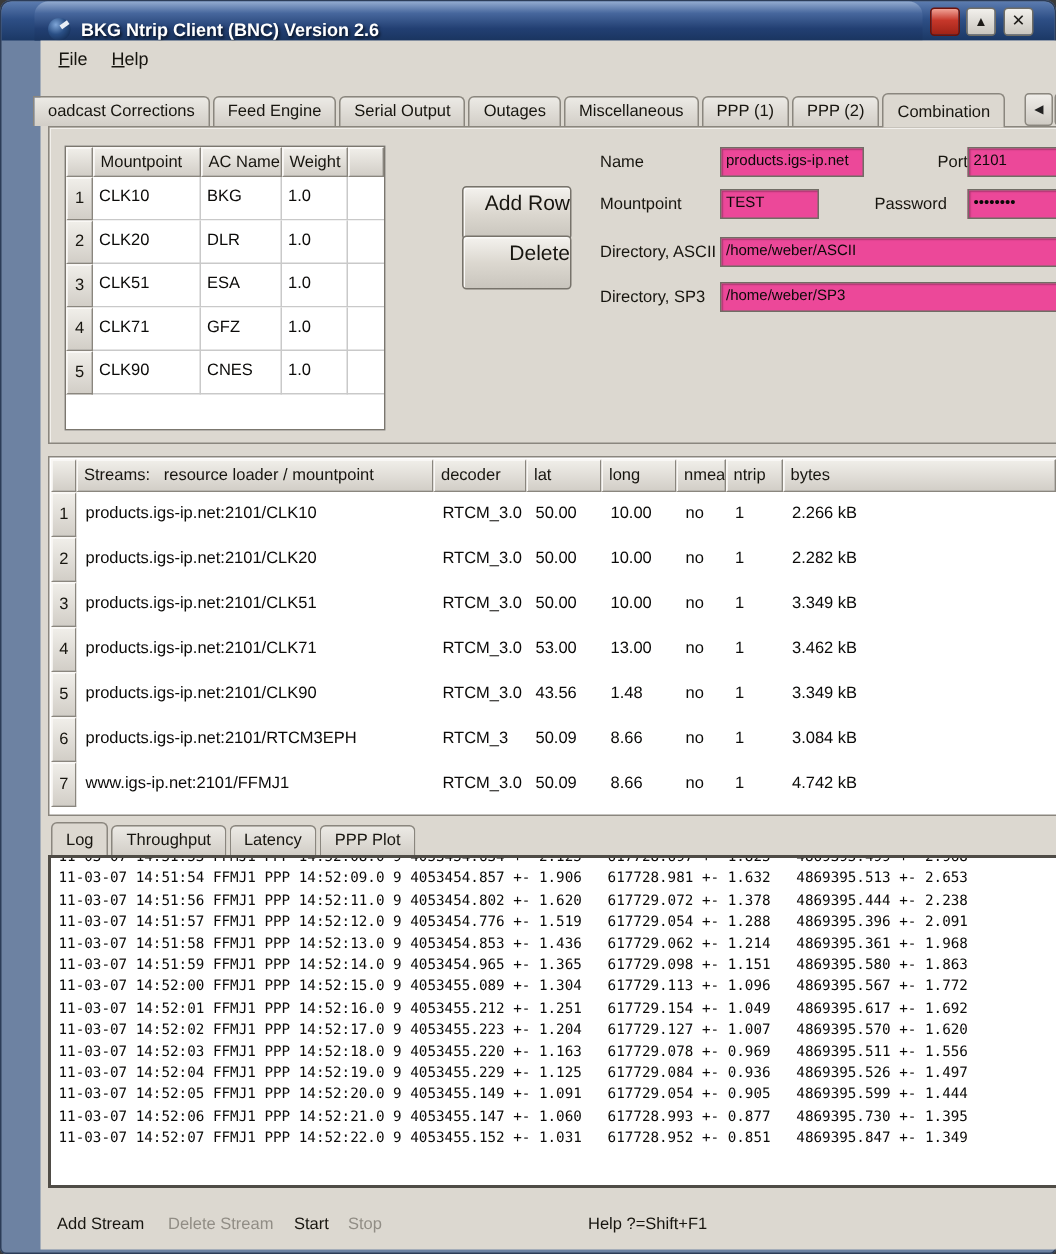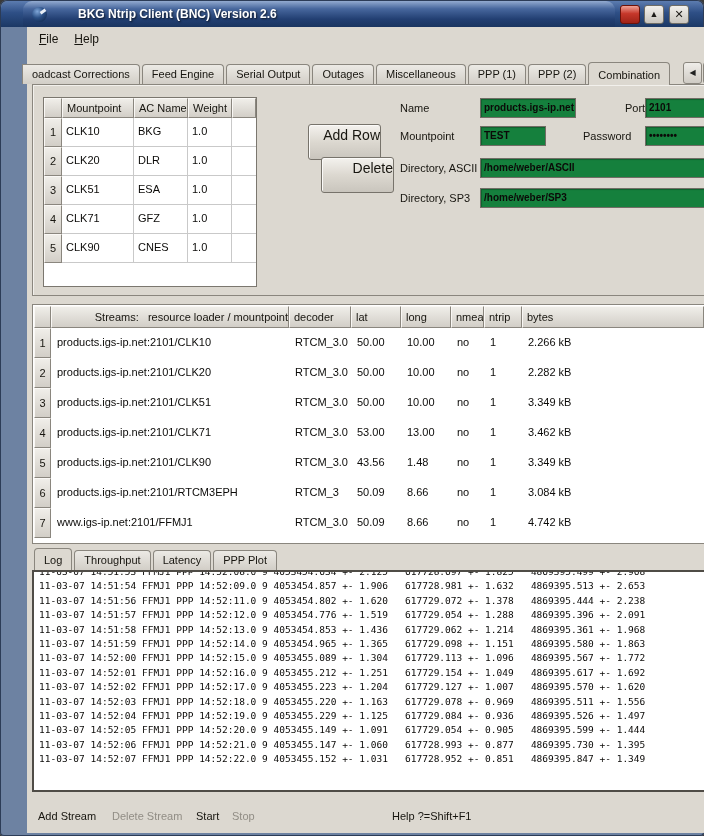--- a/index.html
+++ b/index.html
@@ -10,21 +10,21 @@
             border-radius:7px 7px 4px 4px; overflow:hidden;
             box-shadow: inset 0 0 0 1px #2c3c57; }
 
   
   .titlebar { position:absolute; left:1px; top:1px; width:702px; height:26px;
               border-radius:7px 7px 0 0;
               background:linear-gradient(180deg,#5c7cb0 0%,#2e4f86 45%,#1b3865 100%); }
   .caption-bubble { position:absolute; left:22px; top:0; width:592px; height:26px;
               border-radius:9px 9px 0 0;
               background:linear-gradient(180deg,#93abd0 0%,#47679d 30%,#223f72 70%,#1a3560 100%);
-              display:flex; align-items:center;gap:24px; }
+              display:flex; align-items:flex-end; }
   .app-icon { width:15px; height:15px; margin-left:9px; border-radius:50%; flex:none;
               background:radial-gradient(circle at 35% 30%,#7fa6d8 0%,#2a4f85 45%,#0b1f40 100%);
               position:relative; }
   .app-icon::after { content:""; position:absolute; right:1px; top:3px; width:6px; height:3px;
               background:#e8eef6; transform:rotate(-35deg); }
   .title-text { color:#fff; font-size:12px; font-weight:bold; margin-left:7px;
               white-space:nowrap; text-shadow:1px 1px 2px rgba(0,0,0,.7); }
   .win-btn { position:absolute; top:4px; width:20px; height:19px; border:1px solid #6f6d66;
              border-radius:3px; background:linear-gradient(180deg,#f2f0ec,#c9c5be);
              font-size:10px; line-height:17px; text-align:center; color:#1c1a17; }
@@ -82,41 +82,41 @@
   .dcell { background:#fff; border-right:1px solid #c9c9c9; border-bottom:1px solid #c9c9c9;
            font-size:11px; line-height:27px; padding-left:4px;
            white-space:nowrap; overflow:hidden; color:#0b0a08; }
   .dcell.blank { border-right:none; }
 
   .btn { position:absolute; width:73px; height:36px;
          background:linear-gradient(180deg,#f4f2ee 0%,#dcd8d0 50%,#c9c5bd 100%);
          border:1px solid #77736b; border-radius:3px; font-size:14px; text-align:right;
          line-height:20px; color:#17150f; box-shadow:inset 1px 1px 0 #fbfaf8; }
   .btn.add-row { left:275px; top:39px; }
-  .btn.delete  { left:288px; top:72px; }
+  .btn.delete  { left:275px; top:72px; }
 
   .flabel { position:absolute; font-size:11px; color:#17150f; white-space:nowrap; }
-  .finput { position:absolute; height:20px; background:#15803d; border:1px solid #716d65;
+  .finput { position:absolute; height:20px; background:#ec4899; border:1px solid #716d65;
             box-shadow:inset 1px 1px 1px rgba(0,0,0,.25); font-size:10px; line-height:18px;
-            padding:0 3px; white-space:nowrap; overflow:hidden; color:#0b0a08;font-weight:bold; }
+            padding:0 3px; white-space:nowrap; overflow:hidden; color:#0b0a08; }
   .combo-caption { position:absolute; left:200px; right:4px; top:180px; text-align:center;
                    font-size:11px; color:#17150f; }
 
   
   .streams { position:absolute; left:5px; top:277px; width:688px; height:240px;
              background:#fff; border:1px solid #8a867e; }
   .streams-grid { position:absolute; left:1px; top:1px; right:15px; bottom:1px;
                   display:grid; background:#fff;
                   grid-template-columns:17px 238px 62px 50px 50px 33px 38px 1fr;
                   grid-template-rows:22px repeat(7,30px) 1fr; }
   .streams-grid .hcell { line-height:20px; }
   .streams-grid .ncell { line-height:28px; }
   .scell { background:#fff; font-size:11px; line-height:29px; padding-left:6px;
            white-space:nowrap; overflow:hidden; color:#0b0a08; }
-  .pre { white-space:pre;text-align:right; }
+  .pre { white-space:pre; }
 
   
   .vscroll { position:absolute; width:14px; background:#cbc7c0; border-left:1px solid #9b978f; }
   .streams .vscroll { right:1px; top:1px; bottom:1px; }
   .log-frame .vscroll { right:0; top:0; bottom:0; }
   .sb-btn { position:absolute; left:0; width:100%; height:14px;
             background:linear-gradient(180deg,#f0eee9,#cfcbc4); border:1px solid #8a867e;
             font-size:7px; line-height:12px; text-align:center; color:#222; }
   .sb-btn.up { top:0; }
   .sb-btn.down { bottom:0; }

